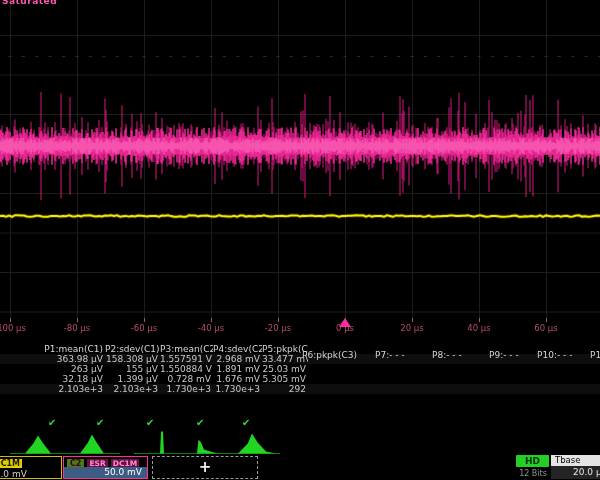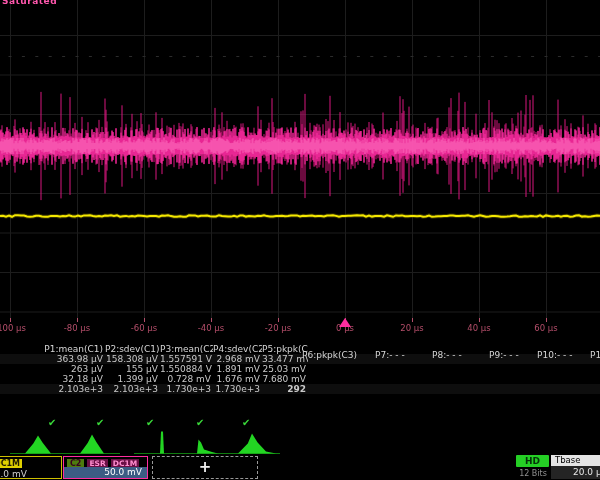--- a/index.html
+++ b/index.html
@@ -123,28 +123,28 @@
         <span style="width: 55px;">155 µV</span>
         <span style="width: 53px;">1.550884 V</span>
         <span style="width: 49px;">1.891 mV</span>
         <span style="width: 46px;">25.03 mV</span>
       </div>
       <div class="mrow">
         <span style="width: 105px;">32.18 µV</span>
         <span style="width: 55px;">1.399 µV</span>
         <span style="width: 53px;">0.728 mV</span>
         <span style="width: 49px;">1.676 mV</span>
-        <span style="width: 46px;">7.680 mV</span>
+        <span style="width: 46px;">5.305 mV</span>
       </div>
       <div class="mrow alt">
         <span style="width: 105px;">2.103e+3</span>
         <span style="width: 55px;">2.103e+3</span>
         <span style="width: 53px;">1.730e+3</span>
         <span style="width: 49px;">1.730e+3</span>
-        <span style="width: 46px; font-weight: bold;">292</span>
+        <span style="width: 46px;">292</span>
       </div>
     </div>
   <div id="check-row">
       <span class="chk" style="left: 48px;">✔</span>
       <span class="chk" style="left: 96px;">✔</span>
       <span class="chk" style="left: 146px;">✔</span>
       <span class="chk" style="left: 196px;">✔</span>
       <span class="chk" style="left: 242px;">✔</span>
     </div>
 

